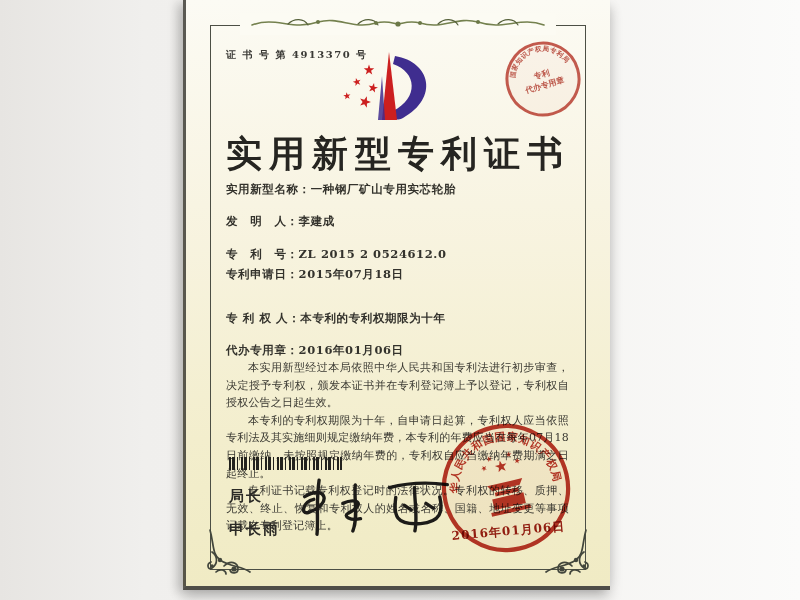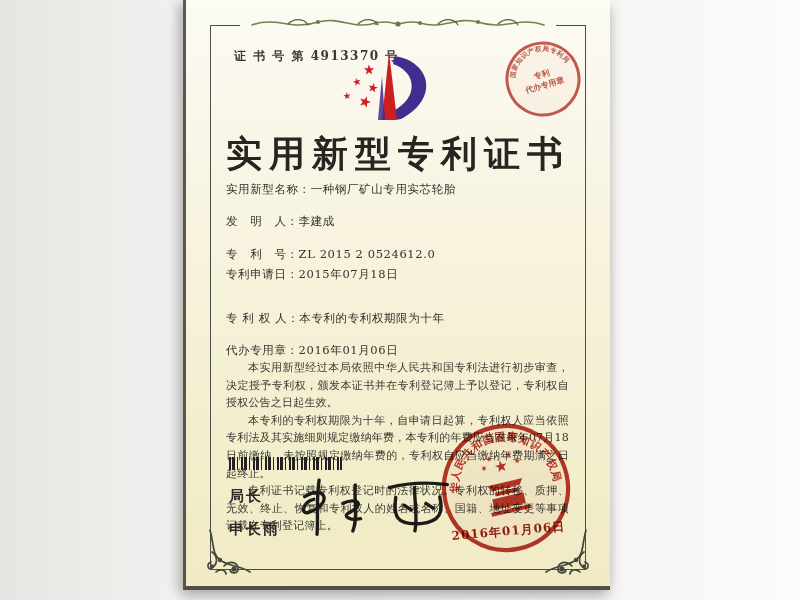--- a/index.html
+++ b/index.html
@@ -11,27 +11,27 @@
     border-left:3px solid rgba(45,44,38,.78);
     border-bottom:4px solid rgba(42,41,35,.82);
     box-shadow:-7px 2px 9px rgba(0,0,0,.14), 6px 0 12px -6px rgba(0,0,0,.10), 0 8px 12px rgba(0,0,0,.18);}
   .frame{position:absolute;left:24px;top:25px;right:24px;bottom:16px;
     border:1.6px solid #4c4f45;}
   .garland{position:absolute;left:50%;top:13px;transform:translateX(-50%);
     background:#fcfbf3;padding:0 8px;line-height:0;}
   .corner-fl{position:absolute;width:52px;height:52px;line-height:0;}
   .fl-bl{left:18px;bottom:8px;}
   .fl-br{right:18px;bottom:8px;transform:scaleX(-1);}
-  .certno{position:absolute;left:48px;top:48px;font-size:12px;font-weight:600;
+  .certno{position:absolute;left:40px;top:48px;font-size:10px;font-weight:600;
     letter-spacing:1.5px;color:#3a3935;}
   .logo{position:absolute;left:147px;top:50px;width:120px;height:78px;line-height:0;}
   .title{position:absolute;left:0;top:130px;width:100%;text-align:center;
     font-size:36px;font-weight:700;letter-spacing:7px;color:#262521;}
   .fields{position:absolute;left:40px;top:176px;width:350px;}
-  .frow{position:absolute;left:0;white-space:nowrap;font-size:11.5px;font-weight:400;
+  .frow{position:absolute;left:0;white-space:nowrap;font-size:11.5px;font-weight:700;
     color:#33322c;letter-spacing:.6px;}
   .body{position:absolute;left:40px;top:359px;width:343px;}
   .body p{margin:0;text-indent:2em;text-align:justify;font-size:11px;
     line-height:17.6px;font-weight:500;color:#3a3932;letter-spacing:.2px;}
   .barcode{position:absolute;left:43px;top:457px;width:113px;height:13px;
     background:repeating-linear-gradient(90deg,#23221e 0 2px,transparent 2px 3px,
       #23221e 3px 6px,transparent 6px 8px,#23221e 8px 9px,transparent 9px 12px);}
   .director{position:absolute;left:43px;top:487px;font-size:15px;font-weight:700;
     color:#2c2b27;letter-spacing:2px;}
   .director .nm{margin-top:14px;}

